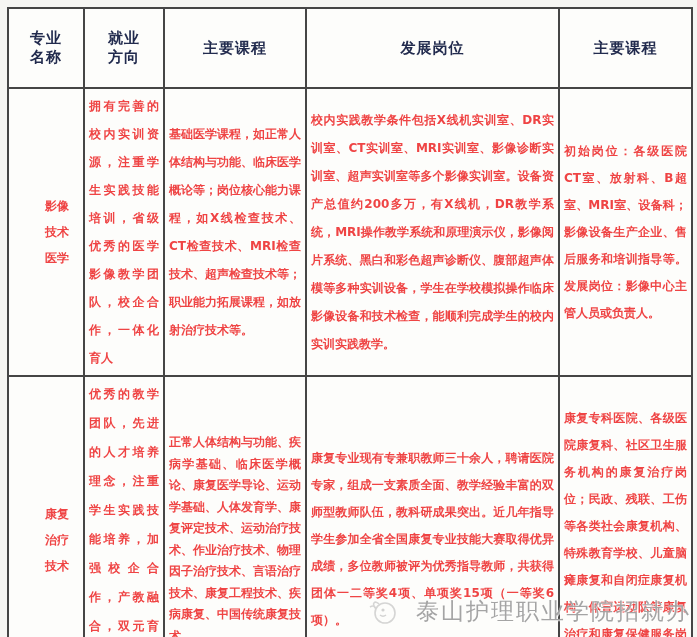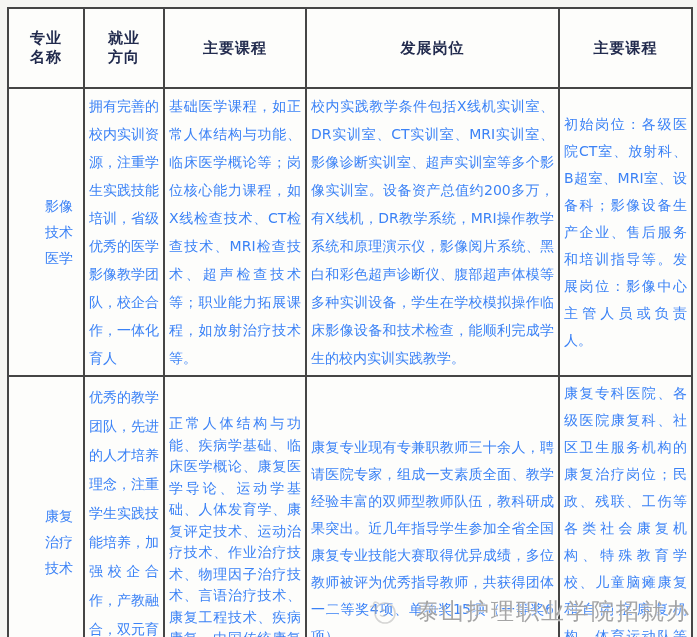--- a/index.html
+++ b/index.html
@@ -37,26 +37,27 @@
     font-size: 15px;
     font-weight: 600;
     text-align: center;
     letter-spacing: 1px;
     padding: 20px;
     color: #222b4e;
   }
   tbody tr.row-1 { height: 285px; }
   tbody tr.row-2 { height: 300px; }
   td {
-    font-size: 14px;
+    font-size: 12px;
     line-height: 27px;
     padding: 3px 4px;
     text-align: justify;
     text-align-last: left;
-    color: #3b82f6;
+    color: #ef4444;
+    font-weight: bold;
   }
   td.name-cell {
     line-height: 26px;
     text-align: left;
     padding-left: 36px;
   }
   tr.row-2 td.courses-cell { line-height: 21.5px; }
   tr.row-2 td.features-cell { line-height: 29px; }
   tr.row-1 td.faculty-cell { line-height: 28px; }
   tr.row-1 td.courses-cell,

